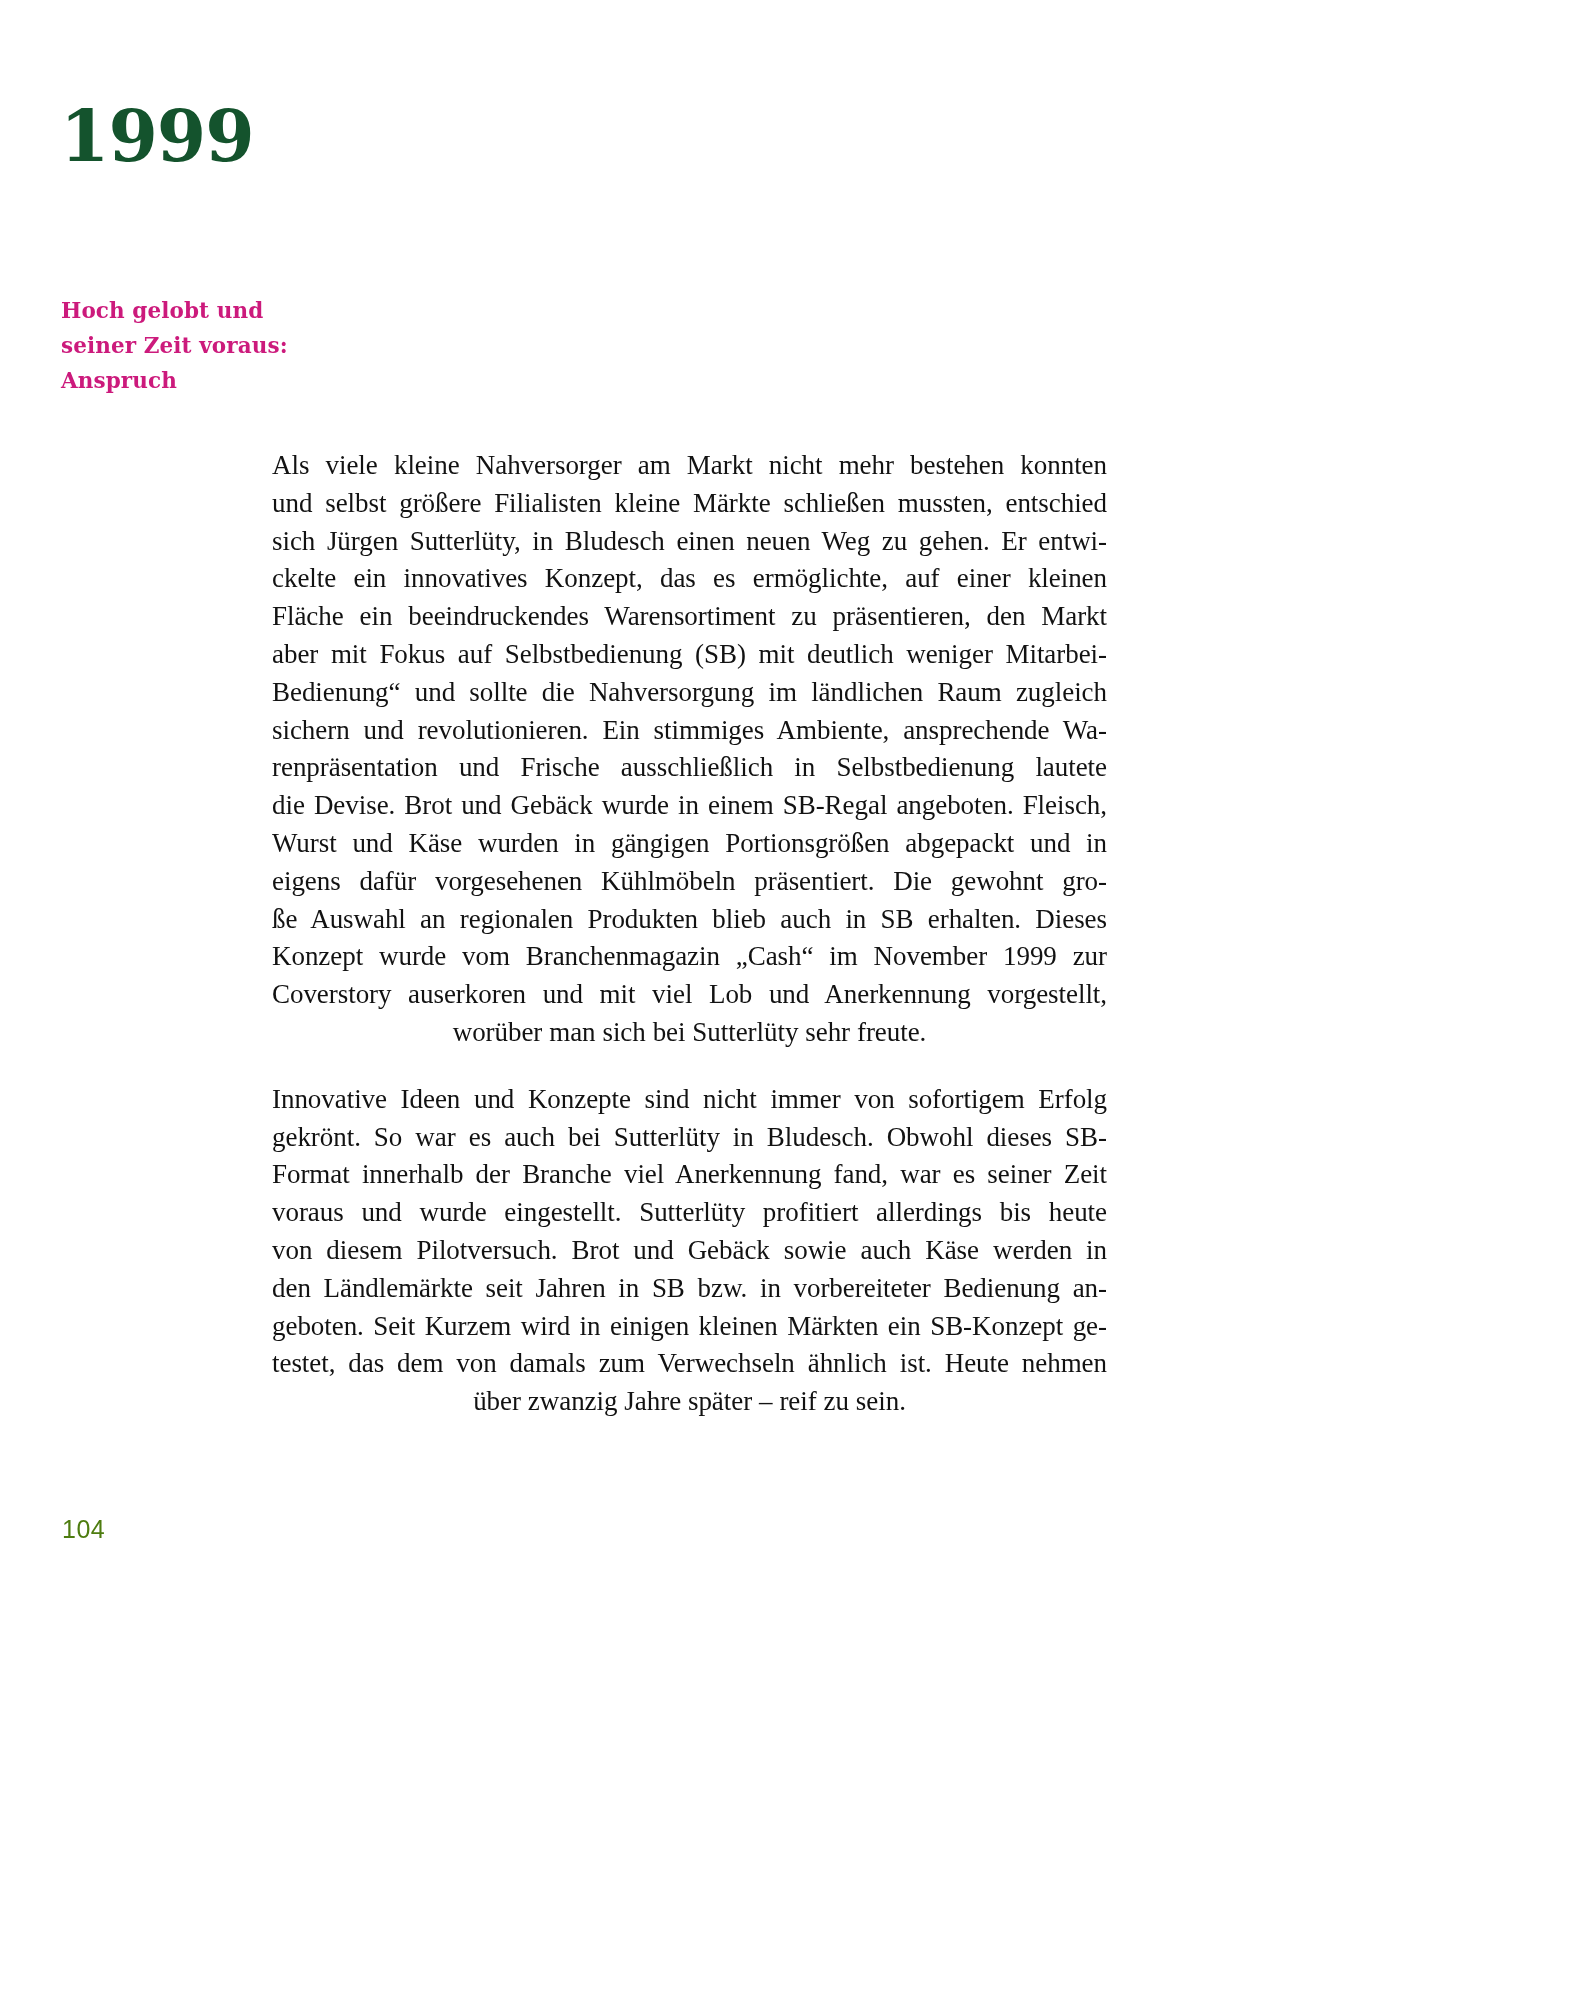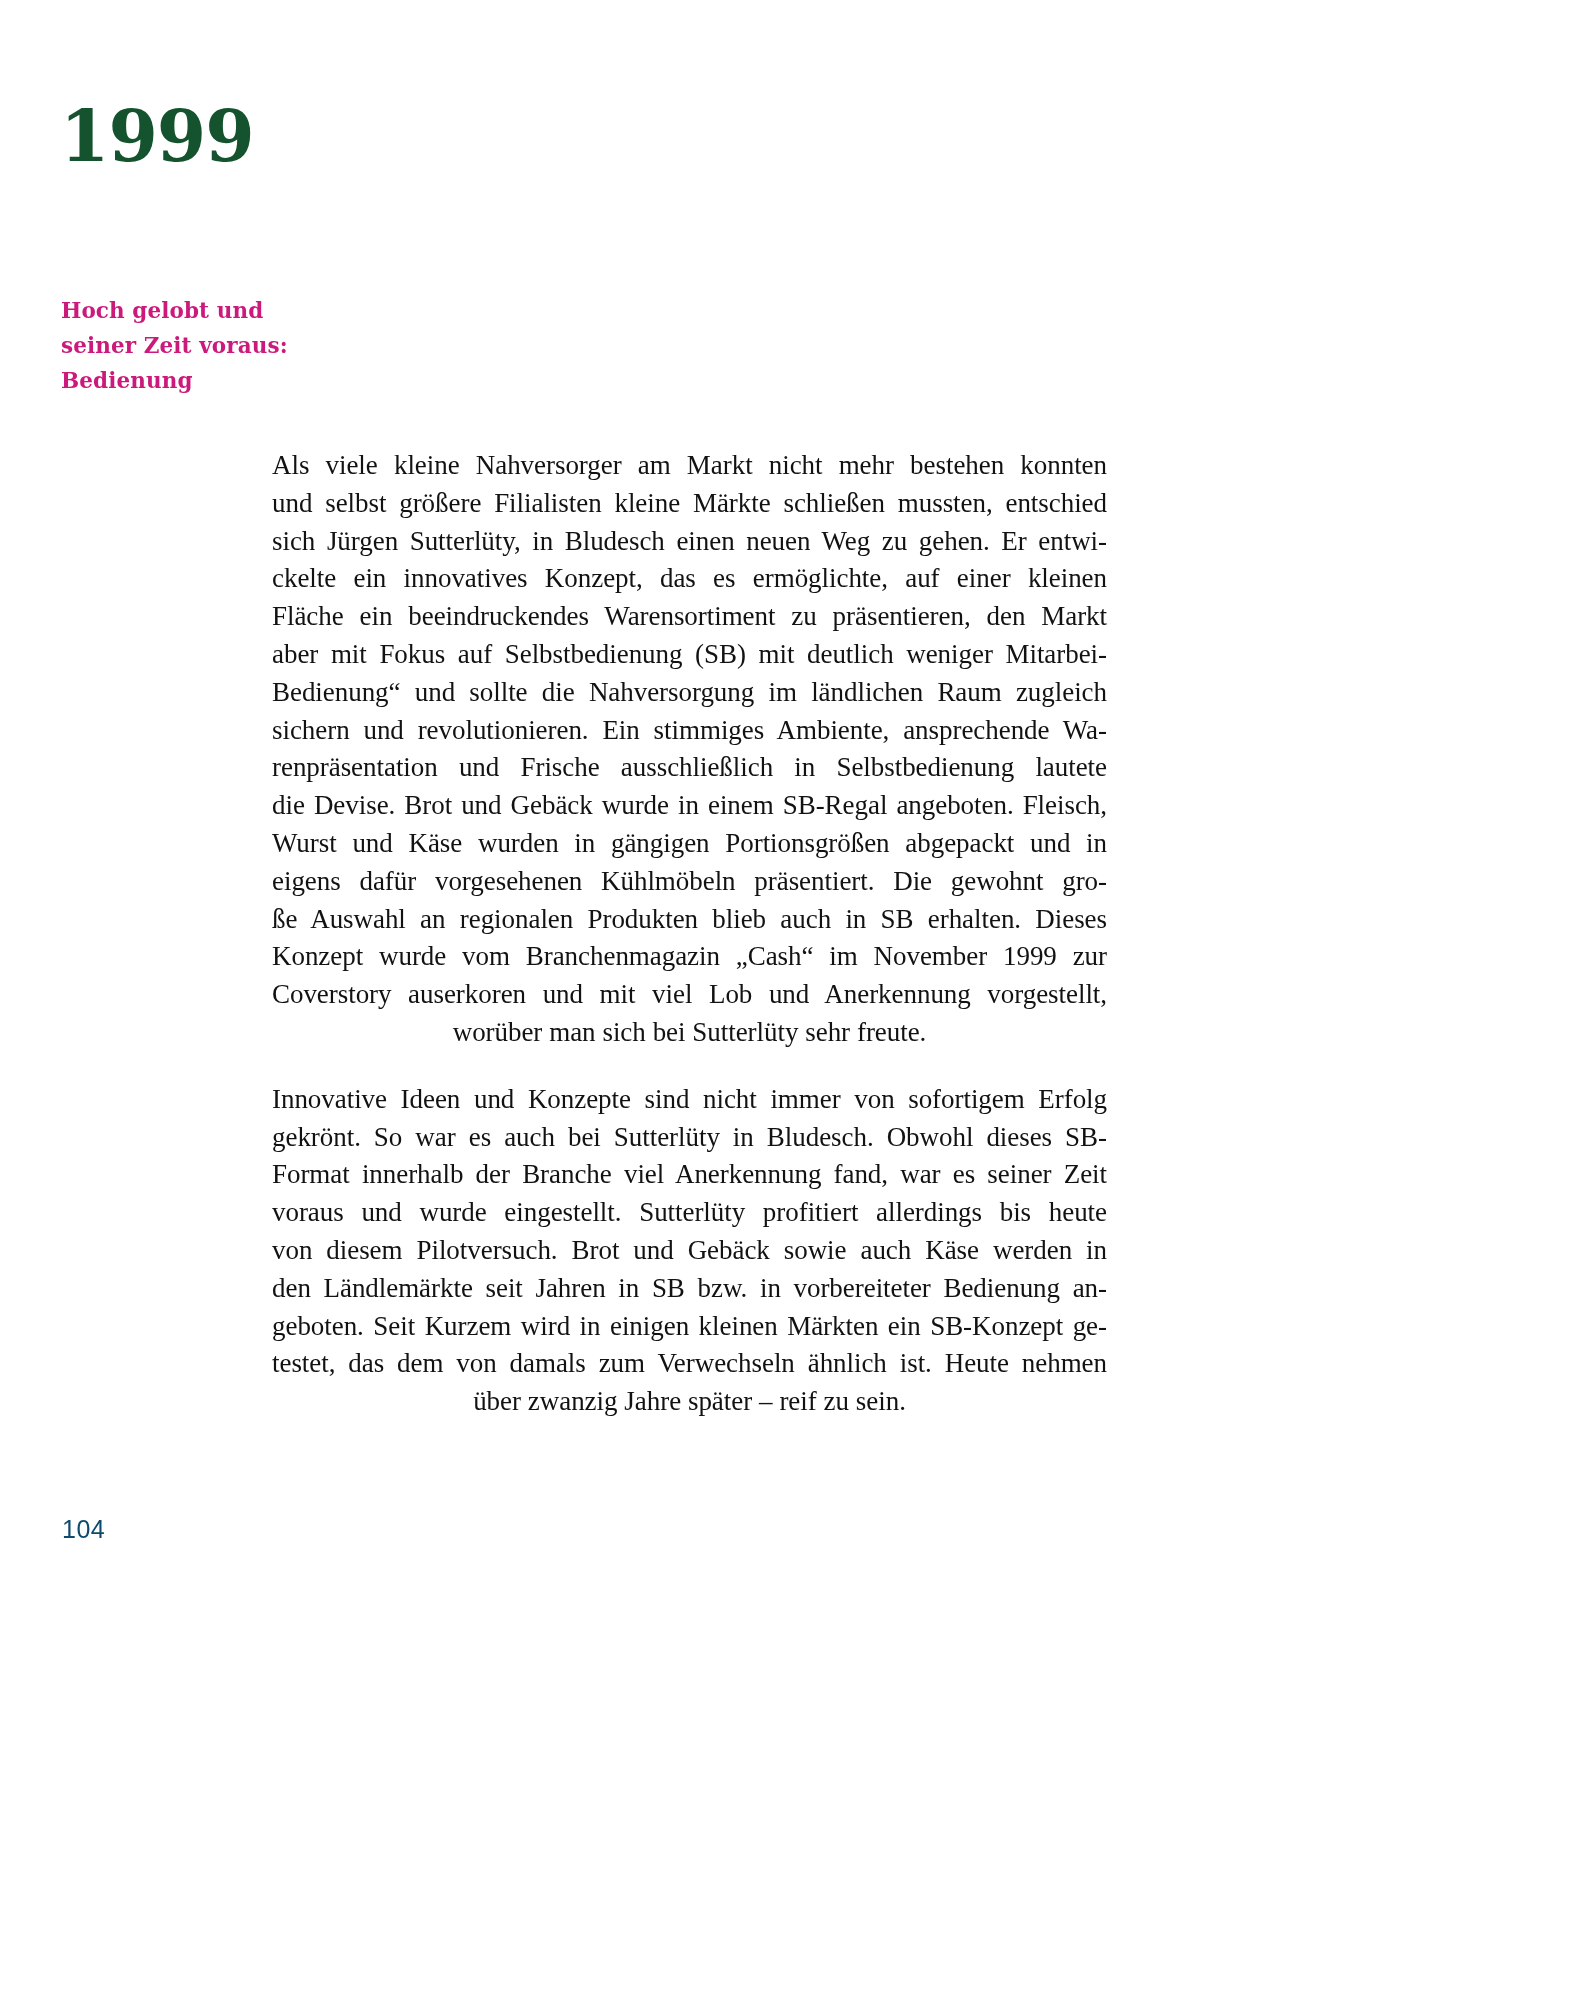--- a/index.html
+++ b/index.html
@@ -54,21 +54,21 @@
   }
 
   
   .folio {
     position: absolute;
     left: 62px;
     top: 1517px;
     font-family: "Liberation Sans", sans-serif;
     font-size: 25px;
     line-height: 1;
-    color: #0c4a6e;
+    color: #4d7c0f;
     letter-spacing: 0.5px;
   }
 
   
   .body-column {
     position: absolute;
     left: 272px;
     top: 447px;
     width: 835px;
   }
@@ -102,21 +102,21 @@
 </head>
 <body>
 
 <div class="page">
 
   <div class="year">1999</div>
 
   <div class="chapter-heading">
     <span class="hline">Hoch gelobt und</span>
     <span class="hline">seiner Zeit voraus:</span>
-    <span class="hline">Bedienung</span>
+    <span class="hline">Anspruch</span>
   </div>
 
   <div class="folio">104</div>
 
   <div class="body-column">
 
     <p class="para">
       <span class="just-line">Als viele kleine Nahversorger am Markt nicht mehr bestehen konnten</span>
       <span class="just-line">und selbst größere Filialisten kleine Märkte schließen mussten, entschied</span>
       <span class="just-line">sich Jürgen Sutterlüty, in Bludesch einen neuen Weg zu gehen. Er entwi-</span>

